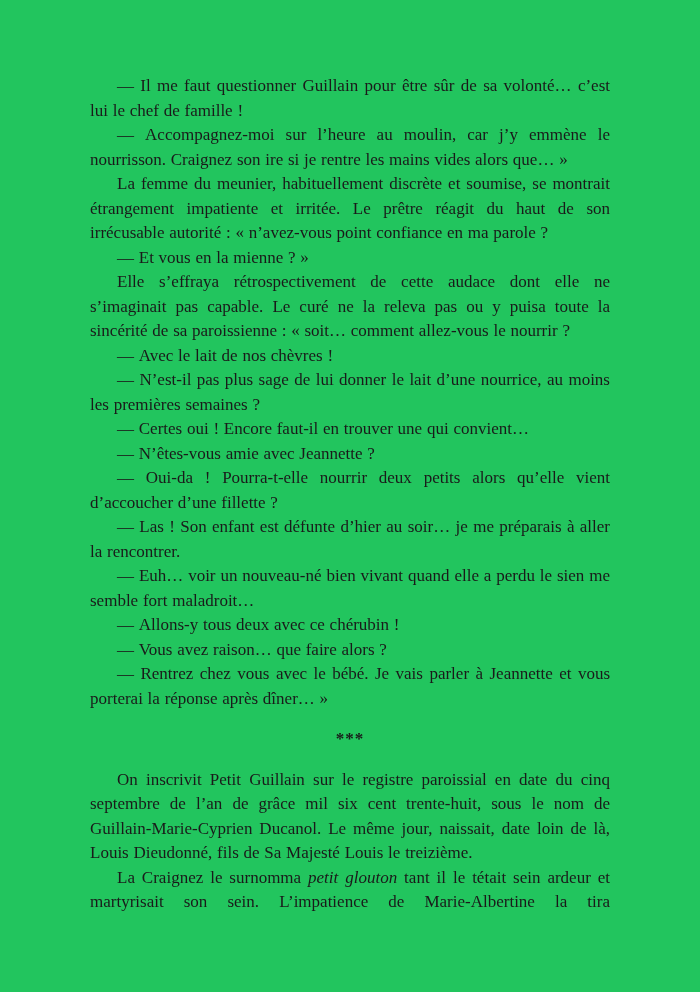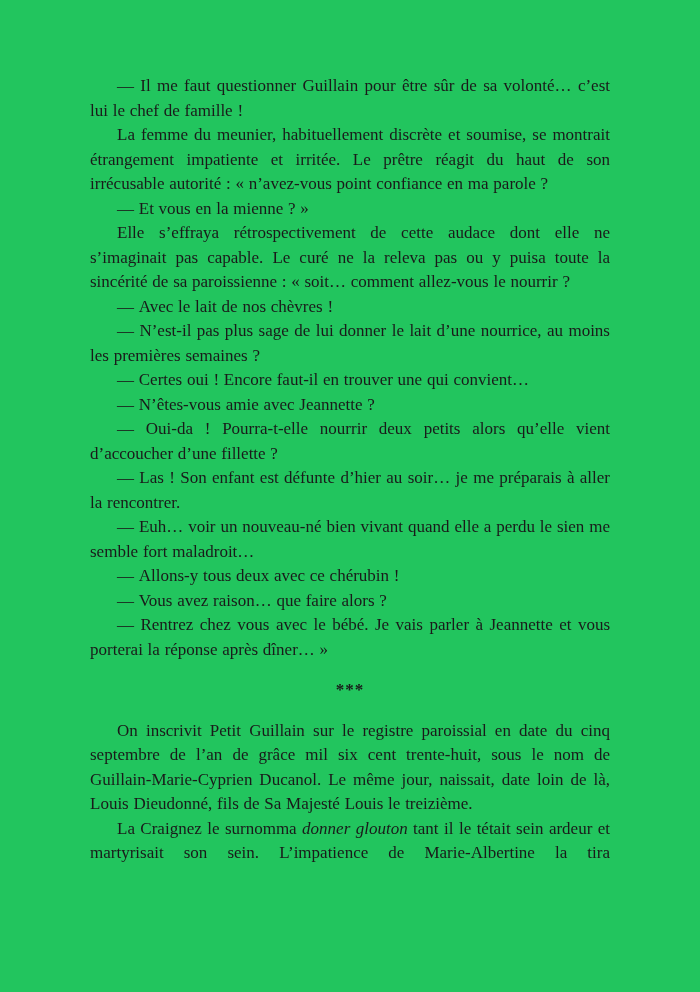--- a/index.html
+++ b/index.html
@@ -45,30 +45,31 @@
   .italic {
     font-style: italic;
   }
 </style>
 </head>
 <body>
 
 <div class="page">
   <div class="content" id="content" style="color: rgb(26, 26, 26);">
       <p class="para"><span>—&nbsp;Il me faut questionner Guillain pour être sûr de sa volonté… c’est lui le chef de famille&nbsp;!</span></p>
+      <p class="para"><span>—&nbsp;Accompagnez-moi sur l’heure au moulin, car j’y emmène le nourrisson. Craignez son ire si je rentre les mains vides alors que…&nbsp;»</span></p>
       <p class="para"><span>La femme du meunier, habituellement discrète et soumise, se montrait étrangement impatiente et irritée. Le prêtre réagit du haut de son irrécusable autorité&nbsp;: «&nbsp;n’avez-vous point confiance en ma parole&nbsp;?</span></p>
       <p class="para"><span>—&nbsp;Et vous en la mienne&nbsp;?&nbsp;»</span></p>
       <p class="para"><span>Elle s’effraya rétrospectivement de cette audace dont elle ne s’imaginait pas capable. Le curé ne la releva pas ou y puisa toute la sincérité de sa paroissienne&nbsp;: «&nbsp;soit… comment allez-vous le nourrir&nbsp;?</span></p>
       <p class="para"><span>—&nbsp;Avec le lait de nos chèvres&nbsp;!</span></p>
       <p class="para"><span>—&nbsp;N’est-il pas plus sage de lui donner le lait d’une nourrice, au moins les premières semaines&nbsp;?</span></p>
       <p class="para"><span>—&nbsp;Certes oui&nbsp;! Encore faut-il en trouver une qui convient…</span></p>
       <p class="para"><span>—&nbsp;N’êtes-vous amie avec Jeannette&nbsp;?</span></p>
       <p class="para"><span>—&nbsp;Oui-da&nbsp;! Pourra-t-elle nourrir deux petits alors qu’elle vient d’accoucher d’une fillette&nbsp;?</span></p>
       <p class="para"><span>—&nbsp;Las&nbsp;! Son enfant est défunte d’hier au soir… je me préparais à aller la rencontrer.</span></p>
       <p class="para"><span>—&nbsp;Euh… voir un nouveau-né bien vivant quand elle a perdu le sien me semble fort maladroit…</span></p>
       <p class="para"><span>—&nbsp;Allons-y tous deux avec ce chérubin&nbsp;!</span></p>
       <p class="para"><span>—&nbsp;Vous avez raison… que faire alors&nbsp;?</span></p>
       <p class="para"><span>—&nbsp;Rentrez chez vous avec le bébé. Je vais parler à Jeannette et vous porterai la réponse après dîner…&nbsp;»</span></p>
       <p class="para separator"><span>***</span></p>
       <p class="para"><span>On inscrivit Petit Guillain sur le registre paroissial en date du cinq septembre de l’an de grâce mil six cent trente-huit, sous le nom de Guillain-Marie-Cyprien Ducanol. Le même jour, naissait, date loin de là, Louis Dieudonné, fils de Sa Majesté Louis le treizième.</span></p>
-      <p class="para justify-last"><span>La Craignez le surnomma </span><span class="italic">donner glouton</span><span> tant il le tétait sein ardeur et martyrisait son sein. L’impatience de Marie-Albertine la tira</span></p>
+      <p class="para justify-last"><span>La Craignez le surnomma </span><span class="italic">petit glouton</span><span> tant il le tétait sein ardeur et martyrisait son sein. L’impatience de Marie-Albertine la tira</span></p>
     </div>
 </div>
 
 </body></html>

